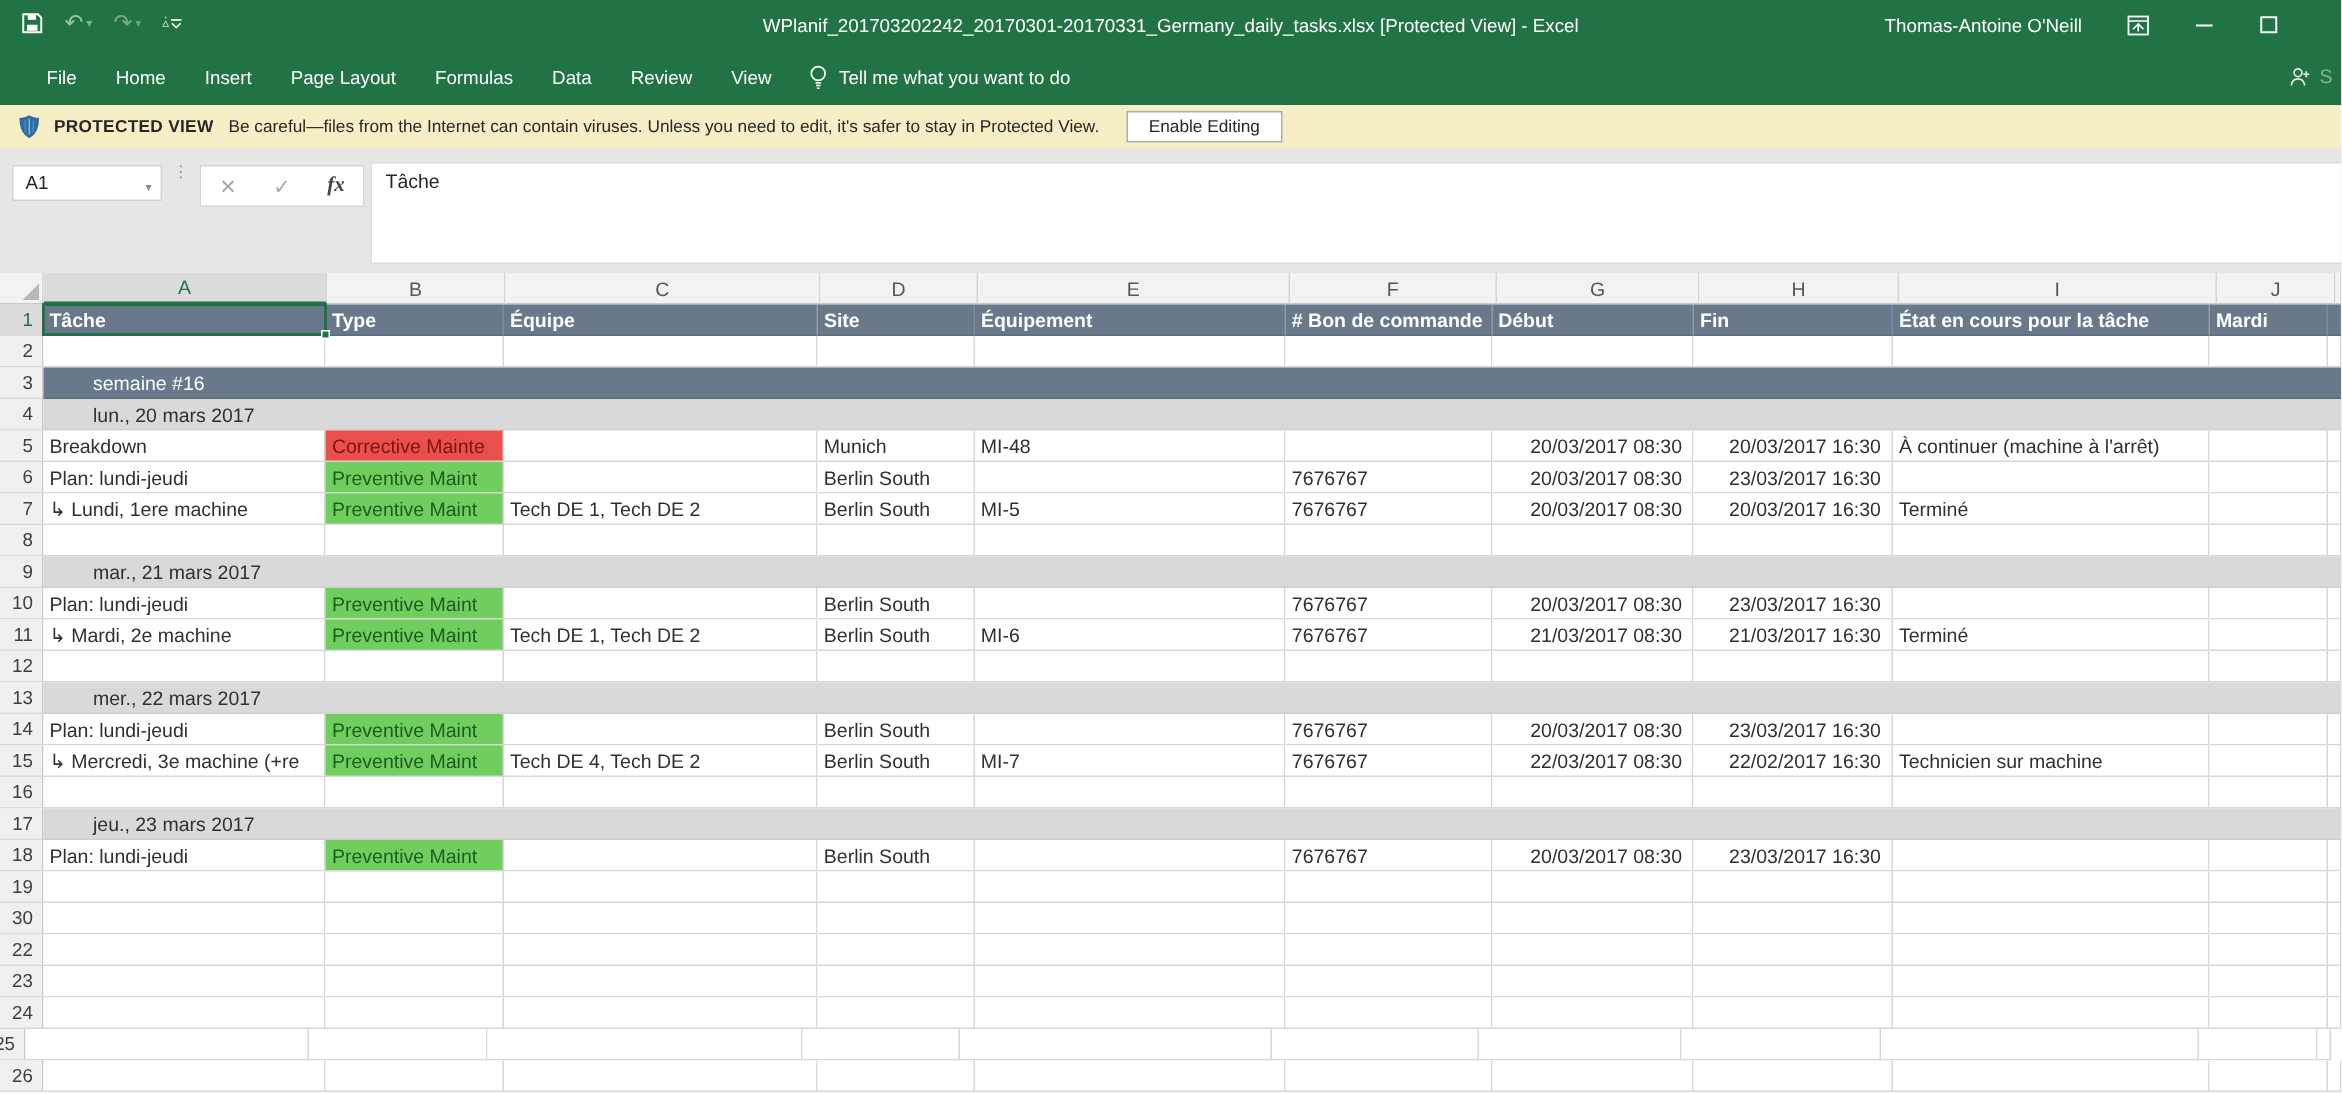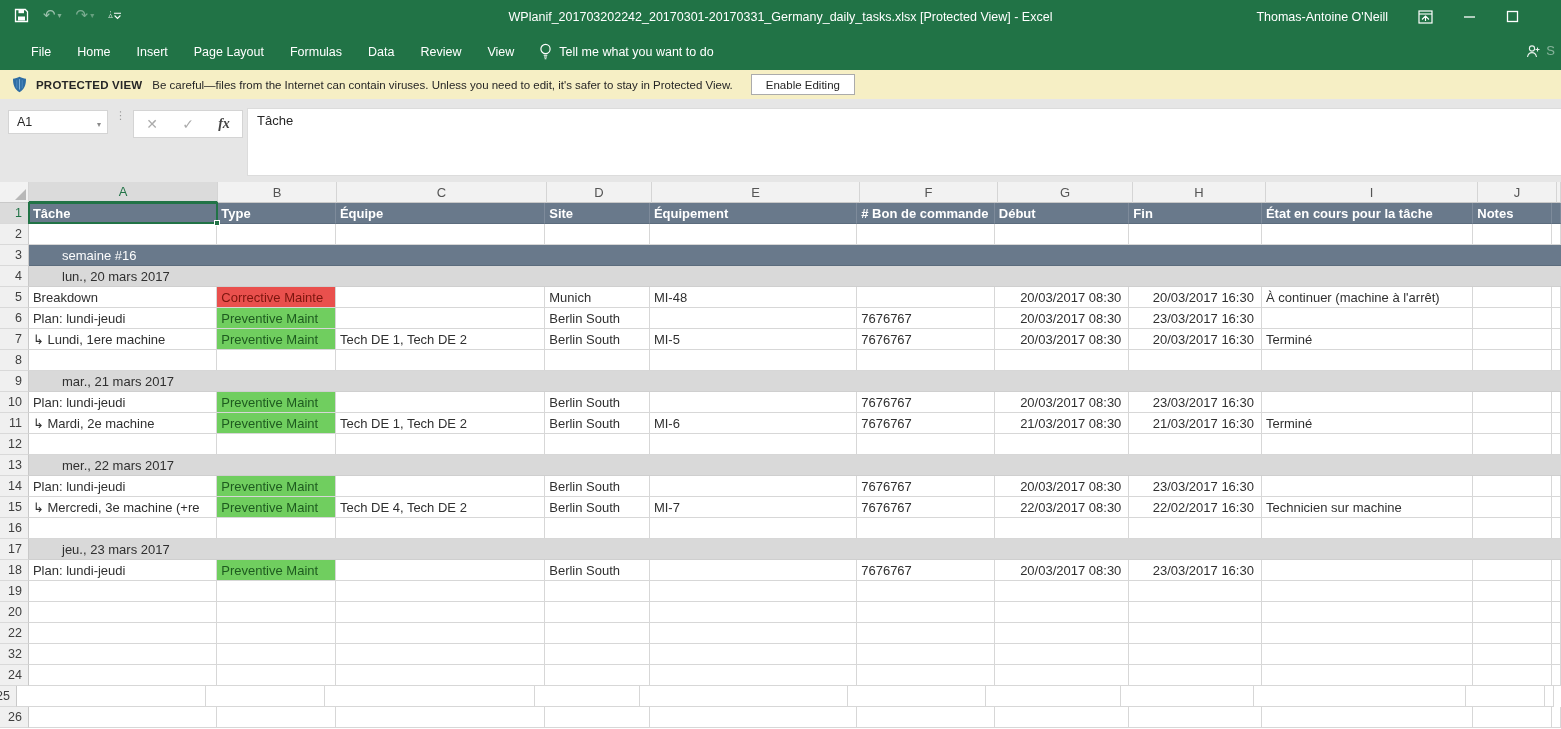--- a/index.html
+++ b/index.html
@@ -200,21 +200,21 @@
         <div class="rh rh-sel" style="width: 29px;">1</div>
         <div class="cell hdr-cell" style="width: 189px;">Tâche</div>
         <div class="cell hdr-cell" style="width: 119px;">Type</div>
         <div class="cell hdr-cell" style="width: 210px;">Équipe</div>
         <div class="cell hdr-cell" style="width: 105px;">Site</div>
         <div class="cell hdr-cell" style="width: 208px;">Équipement</div>
         <div class="cell hdr-cell" style="width: 138px;"># Bon de commande</div>
         <div class="cell hdr-cell" style="width: 135px;">Début</div>
         <div class="cell hdr-cell" style="width: 133px;">Fin</div>
         <div class="cell hdr-cell" style="width: 212px;">État en cours pour la tâche</div>
-        <div class="cell hdr-cell" style="width: 79px;">Notes</div>
+        <div class="cell hdr-cell" style="width: 79px;">Mardi</div>
         <div class="cell hdr-cell" style="width: 4px;"></div>
       </div>
       <div class="srow">
         <div class="rh" style="width: 29px;">2</div>
         <div class="cell" style="width: 189px;"></div>
         <div class="cell" style="width: 119px;"></div>
         <div class="cell" style="width: 210px;"></div>
         <div class="cell" style="width: 105px;"></div>
         <div class="cell" style="width: 208px;"></div>
         <div class="cell" style="width: 138px;"></div>
@@ -406,21 +406,21 @@
         <div class="cell" style="width: 105px;"></div>
         <div class="cell" style="width: 208px;"></div>
         <div class="cell" style="width: 138px;"></div>
         <div class="cell ar" style="width: 135px;"></div>
         <div class="cell ar" style="width: 133px;"></div>
         <div class="cell" style="width: 212px;"></div>
         <div class="cell" style="width: 79px;"></div>
         <div class="cell" style="width: 4px;"></div>
       </div>
       <div class="srow">
-        <div class="rh" style="width: 29px;">20</div>
+        <div class="rh" style="width: 29px;">30</div>
         <div class="cell" style="width: 189px;"></div>
         <div class="cell" style="width: 119px;"></div>
         <div class="cell" style="width: 210px;"></div>
         <div class="cell" style="width: 105px;"></div>
         <div class="cell" style="width: 208px;"></div>
         <div class="cell" style="width: 138px;"></div>
         <div class="cell ar" style="width: 135px;"></div>
         <div class="cell ar" style="width: 133px;"></div>
         <div class="cell" style="width: 212px;"></div>
         <div class="cell" style="width: 79px;"></div>
@@ -434,21 +434,21 @@
         <div class="cell" style="width: 105px;"></div>
         <div class="cell" style="width: 208px;"></div>
         <div class="cell" style="width: 138px;"></div>
         <div class="cell ar" style="width: 135px;"></div>
         <div class="cell ar" style="width: 133px;"></div>
         <div class="cell" style="width: 212px;"></div>
         <div class="cell" style="width: 79px;"></div>
         <div class="cell" style="width: 4px;"></div>
       </div>
       <div class="srow">
-        <div class="rh" style="width: 29px;">32</div>
+        <div class="rh" style="width: 29px;">23</div>
         <div class="cell" style="width: 189px;"></div>
         <div class="cell" style="width: 119px;"></div>
         <div class="cell" style="width: 210px;"></div>
         <div class="cell" style="width: 105px;"></div>
         <div class="cell" style="width: 208px;"></div>
         <div class="cell" style="width: 138px;"></div>
         <div class="cell ar" style="width: 135px;"></div>
         <div class="cell ar" style="width: 133px;"></div>
         <div class="cell" style="width: 212px;"></div>
         <div class="cell" style="width: 79px;"></div>

